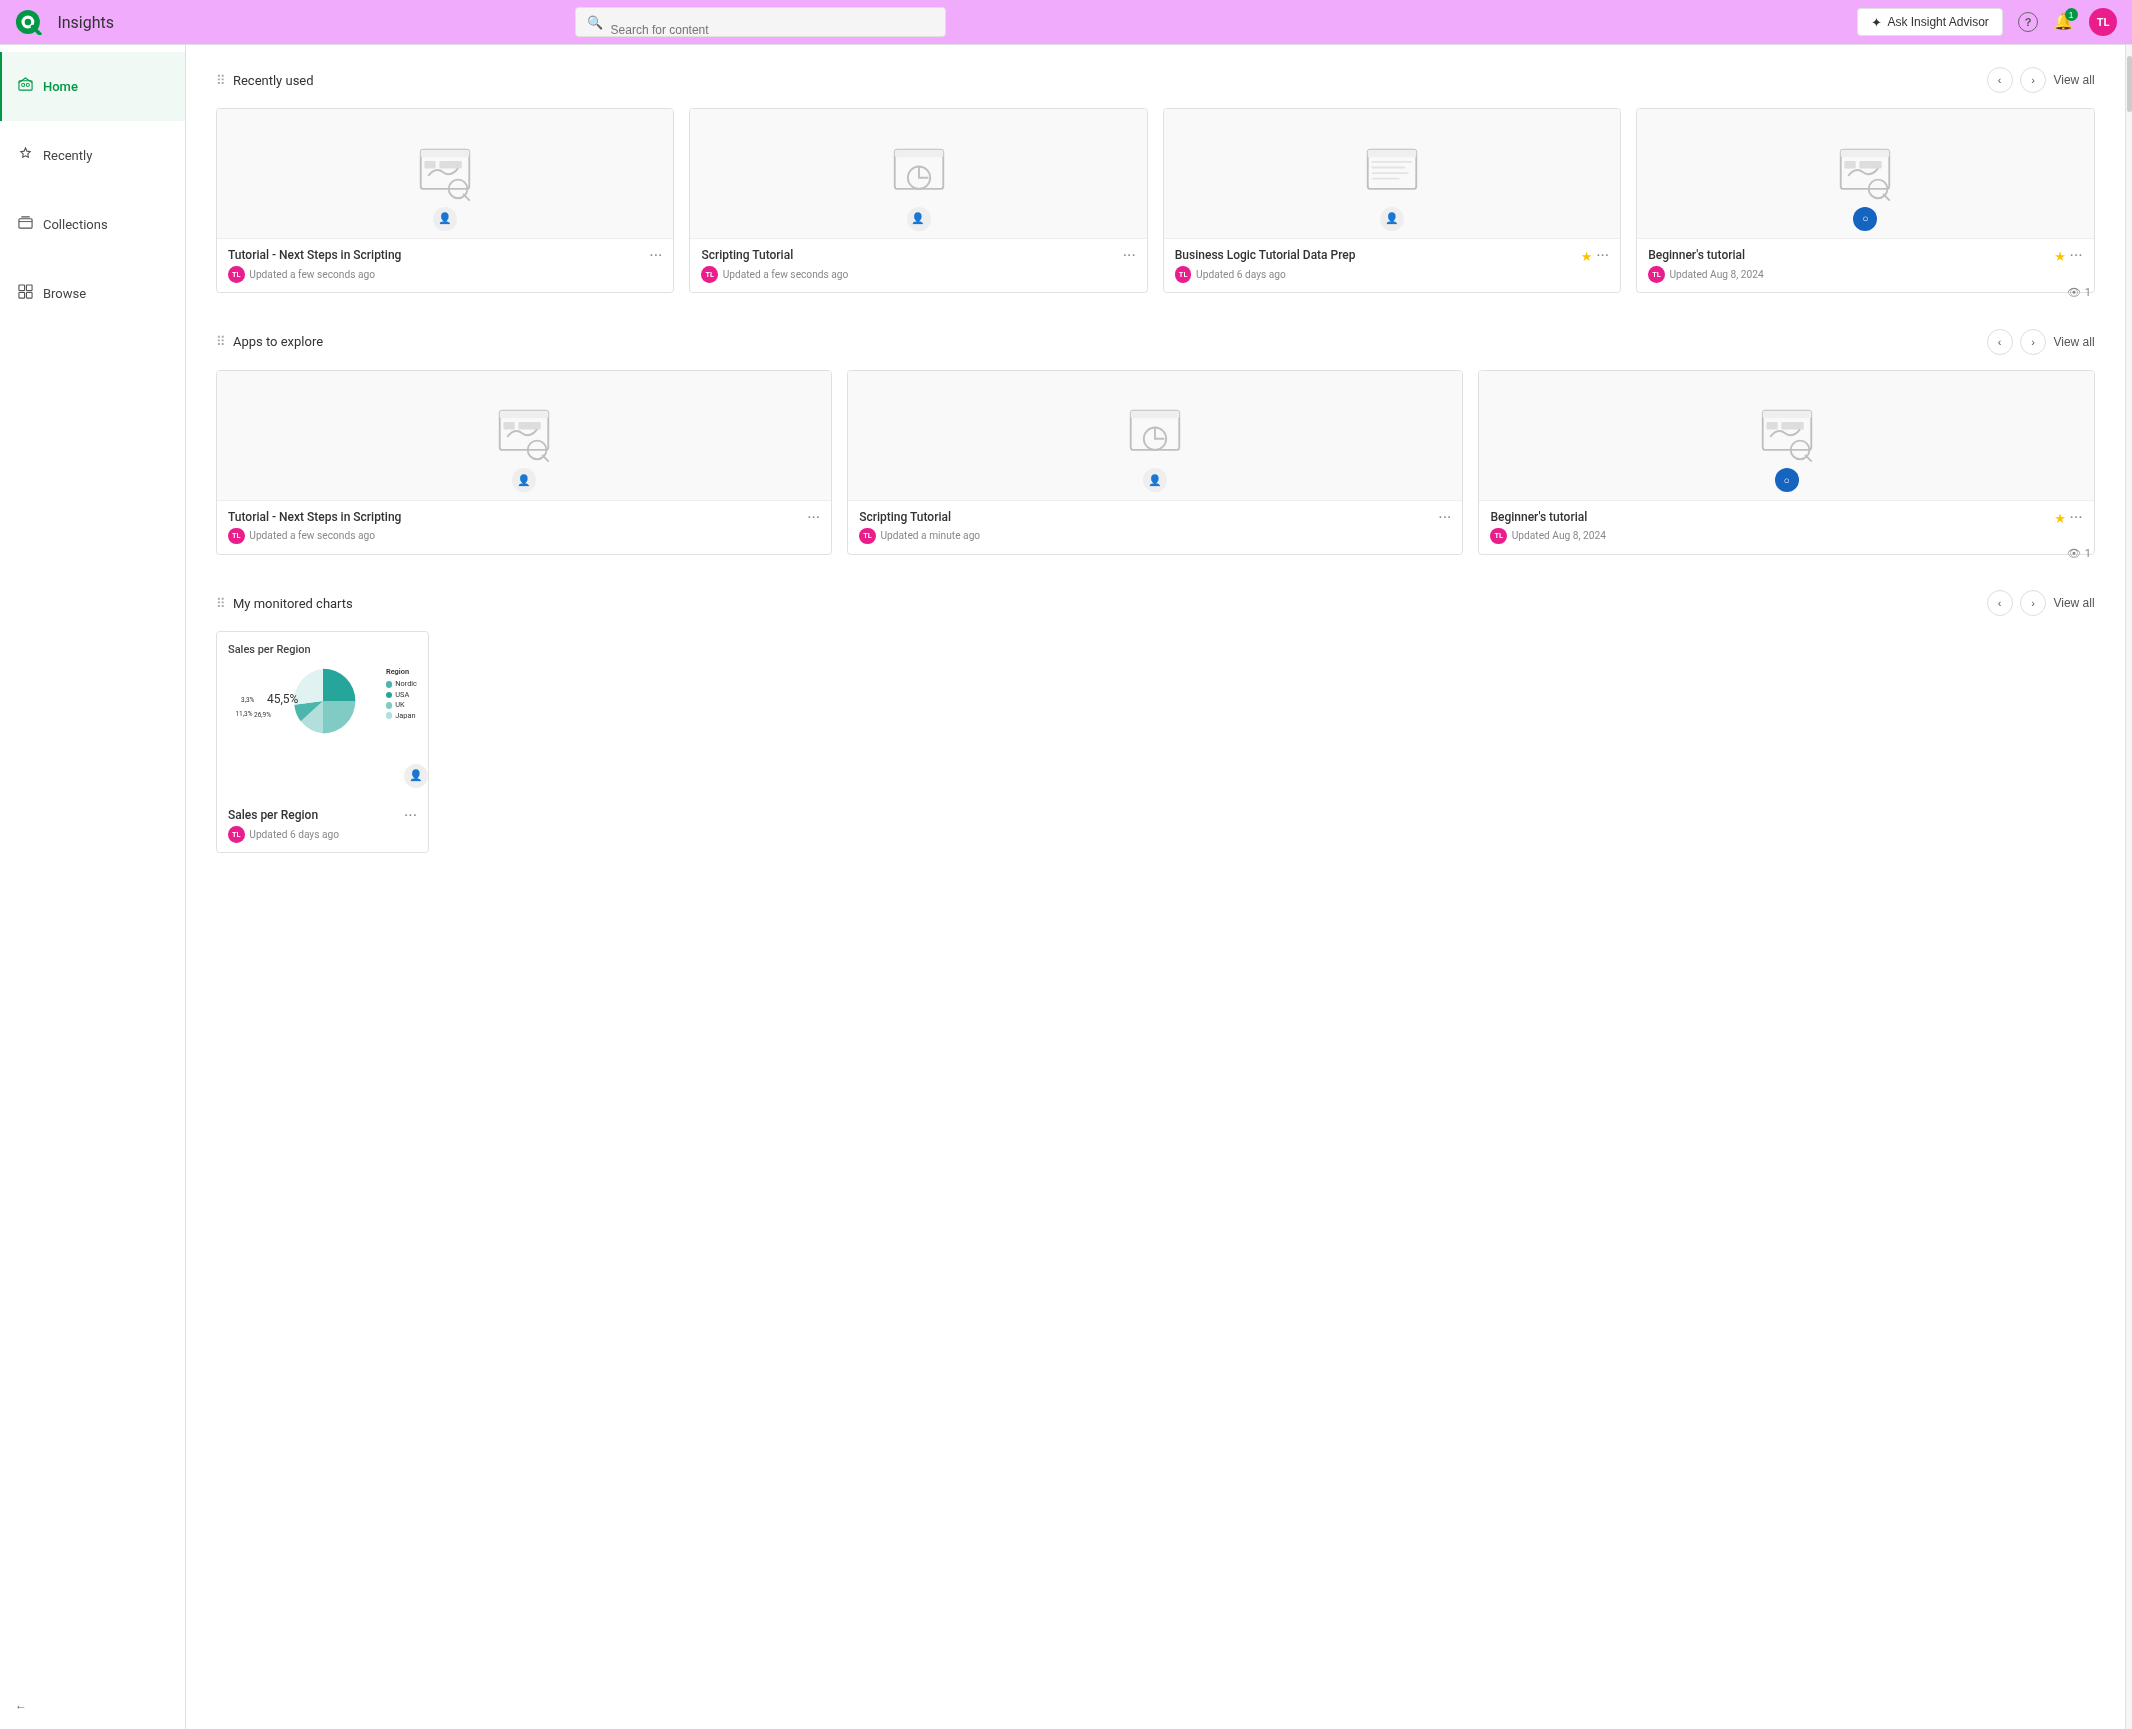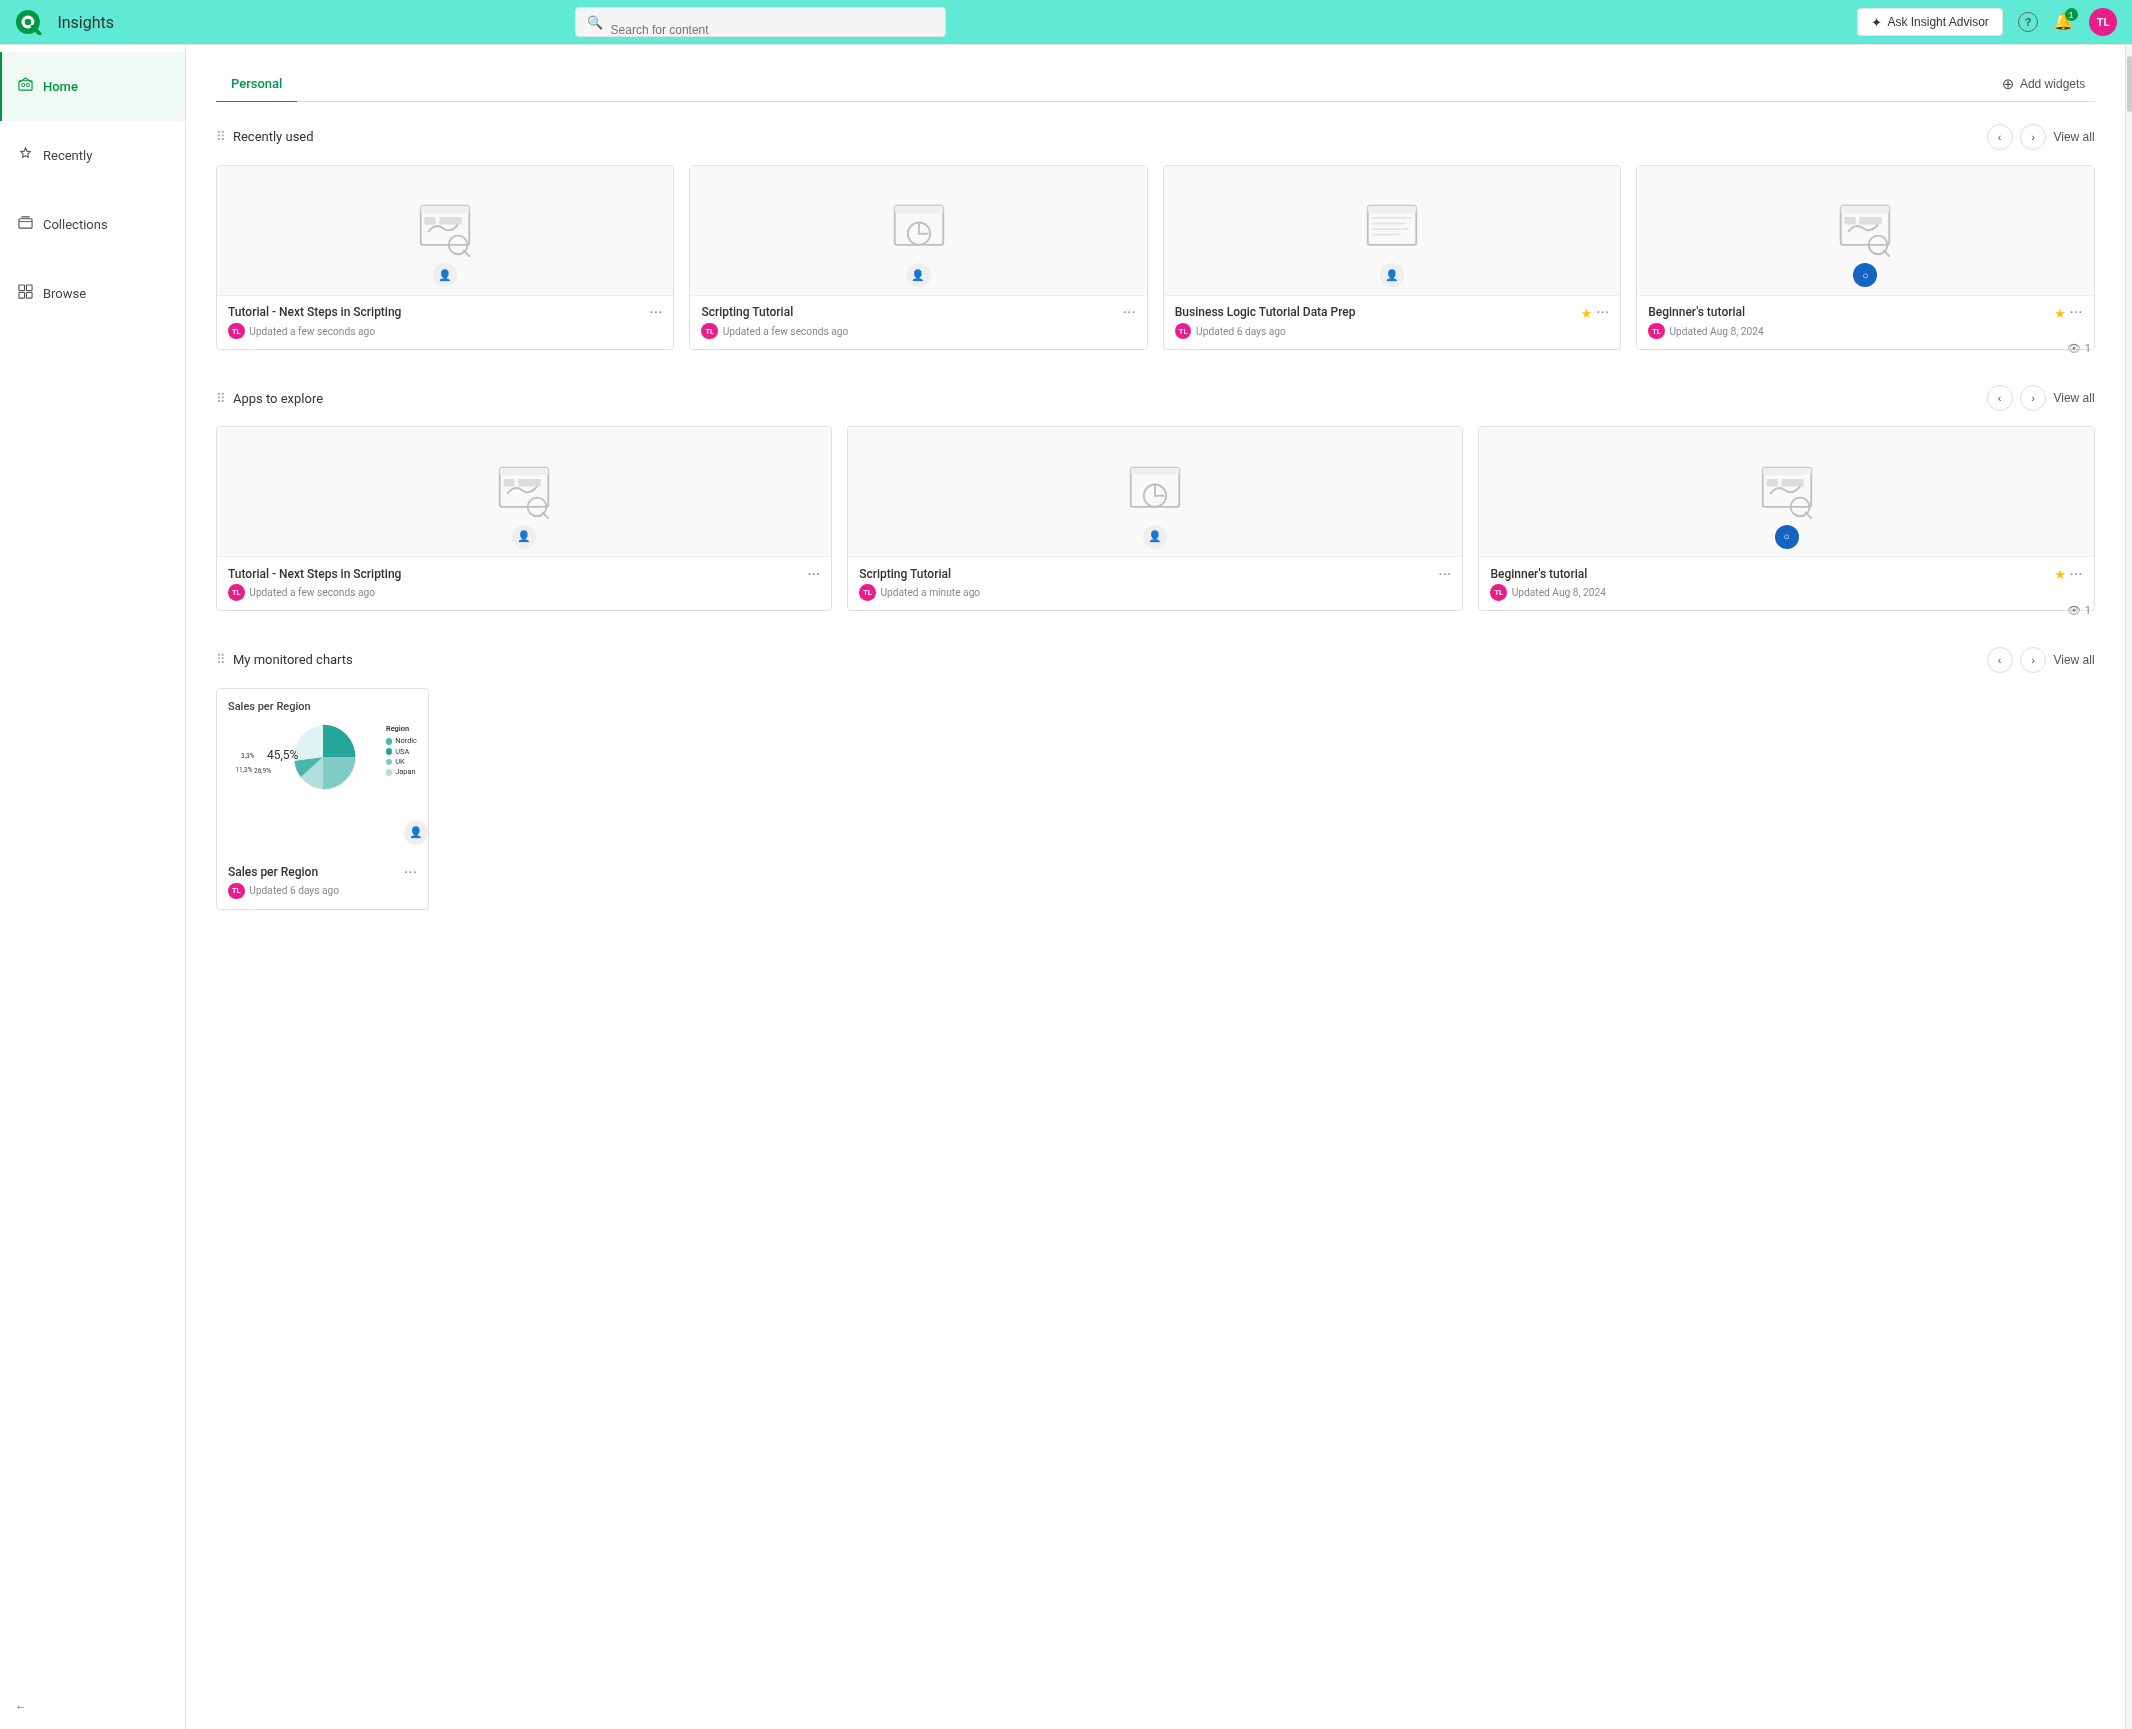--- a/index.html
+++ b/index.html
@@ -2,21 +2,21 @@
 <html style="font-size:15px"><head>
   <meta charset="utf-8">
   <style>
     * { box-sizing: border-box; margin: 0; padding: 0; }
     body { font-family: -apple-system, BlinkMacSystemFont, 'Segoe UI', Roboto, sans-serif; background: #f5f5f5; color: #333; font-size: 12px; }
 
     
     .navbar {
       display: flex;
       align-items: center;
-      background: #5eead4;
+      background: #f0abfc;
       border-bottom: 0.9px solid #e0e0e0;
       height: 45px;
       padding: 0 15px;
       position: fixed;
       top: 0; left: 0; right: 0;
       z-index: 100;
       gap: 11px;
     }
     .navbar-logo {
       display: flex;
@@ -518,29 +518,20 @@
       <span>Browse</span>
     </div>
     <div class="sidebar-bottom">
       <span>←</span>
     </div>
   </aside>
 
   <main class="main-content">
 
 
-    <div class="tabs-row">
-      <div class="tabs">
-        <div class="tab active">Personal</div>
-      </div>
-      <button class="add-widgets-btn">
-        <span style="font-size:15px;font-weight:300;">⊕</span>
-        <span>Add widgets</span>
-      </button>
-    </div>
 
     <div class="section">
       <div class="section-header">
         <div class="section-title-row">
           <span class="drag-handle">⠿</span>
           <span class="section-title">Recently used</span>
         </div>
         <div class="section-nav">
           <button class="nav-arrow">‹</button>
           <button class="nav-arrow">›</button>

